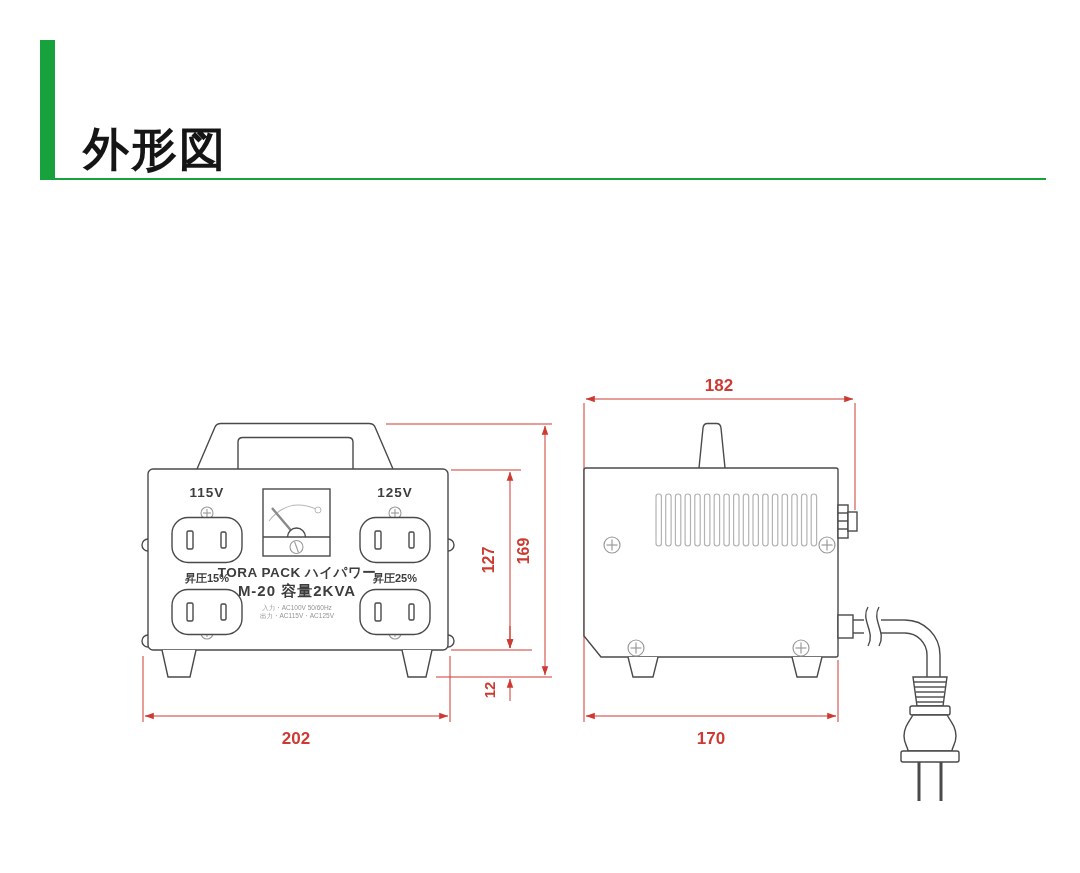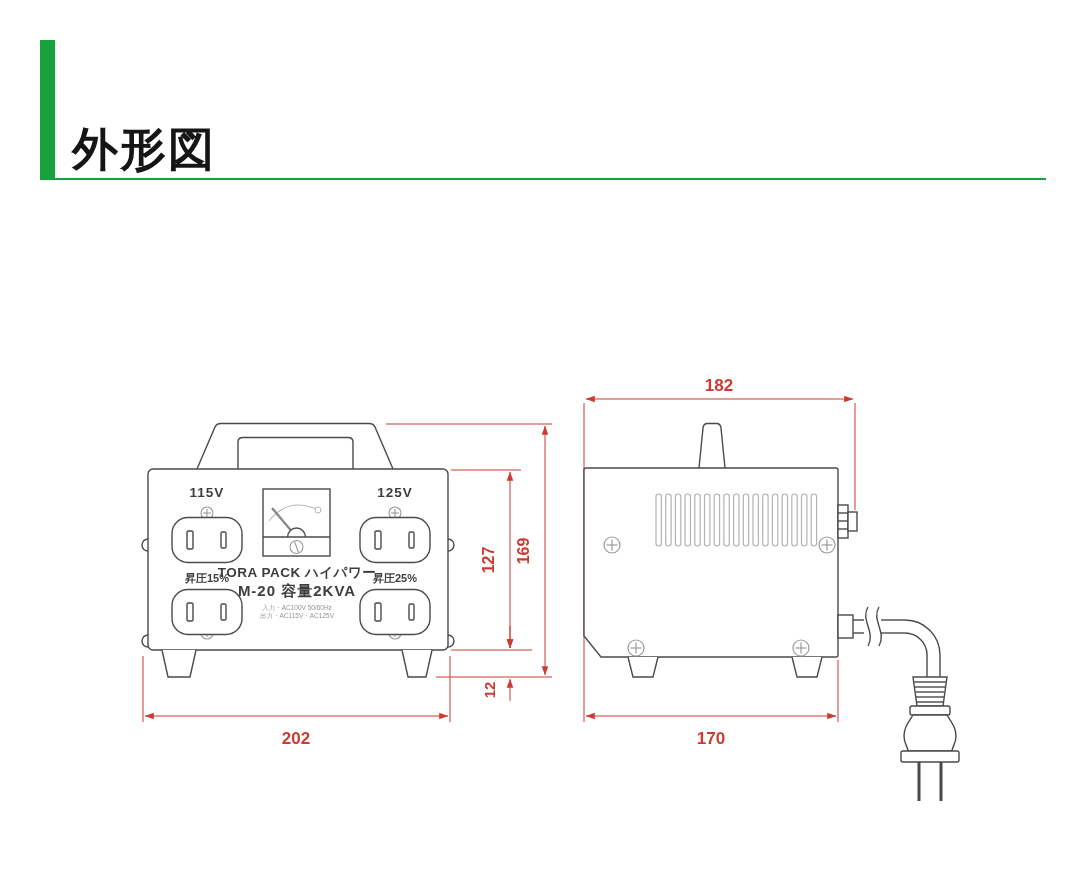--- a/index.html
+++ b/index.html
@@ -1,19 +1,19 @@
 <!DOCTYPE html>
 <html><head>
 <meta charset="utf-8">
 <style>
   html,body{margin:0;padding:0;background:#ffffff;}
   body{font-family:"Liberation Sans", sans-serif;}
   .page{position:relative;width:1080px;height:873px;background:#fff;overflow:hidden;}
   .accent-bar{position:absolute;left:40px;top:40px;width:15px;height:140px;}
-  .page-title{position:absolute;left:72px;top:88px;font-size:46px;font-weight:700;color:#151515;letter-spacing:2px;}
+  .page-title{position:absolute;left:83px;top:88px;font-size:46px;font-weight:700;color:#151515;letter-spacing:2px;}
   .title-underline{position:absolute;left:40px;top:178px;width:1006px;height:2px;}
   svg text{font-family:"Liberation Sans", sans-serif;}
   .dev-label{fill:#3d3d3d;font-weight:700;}
   .dim-label{fill:#cd3a32;font-weight:700;}
   .spec{fill:#949494;font-weight:400;}
 </style>
 </head>
 <body>
 
 <div class="page">

